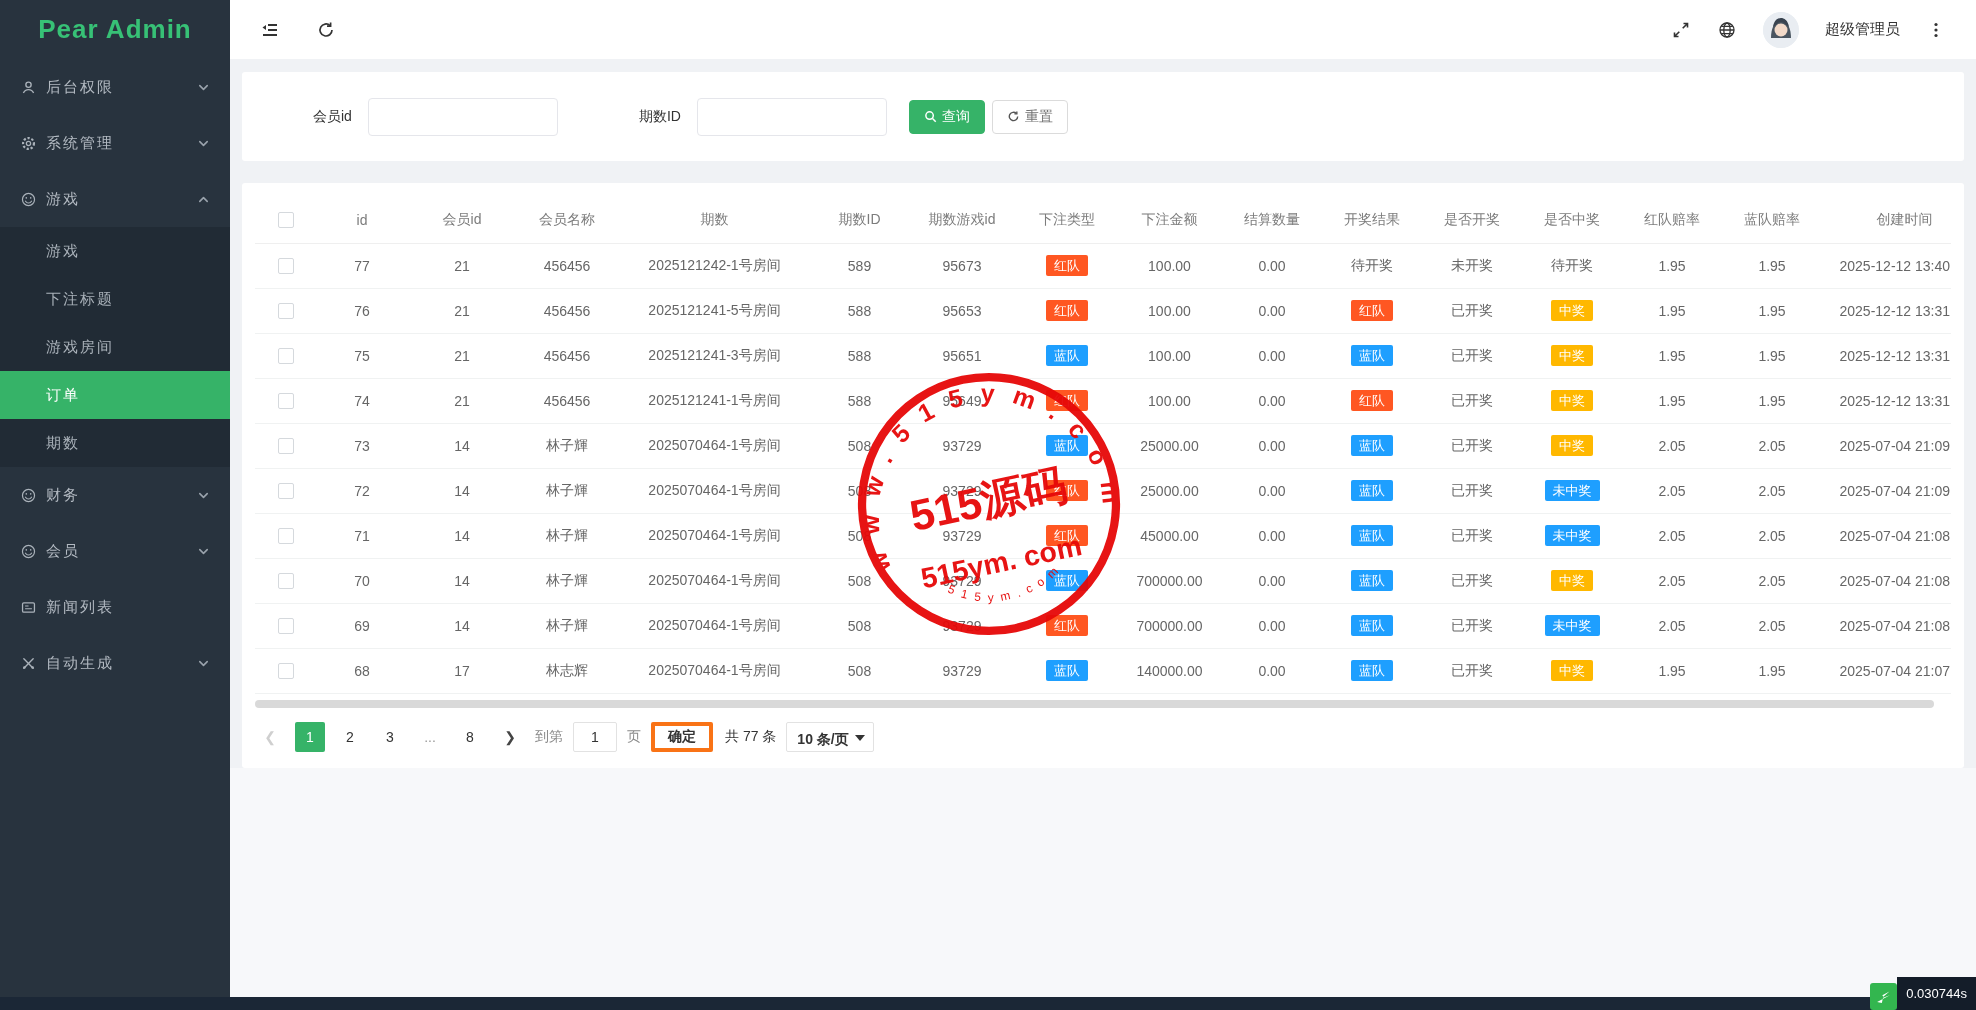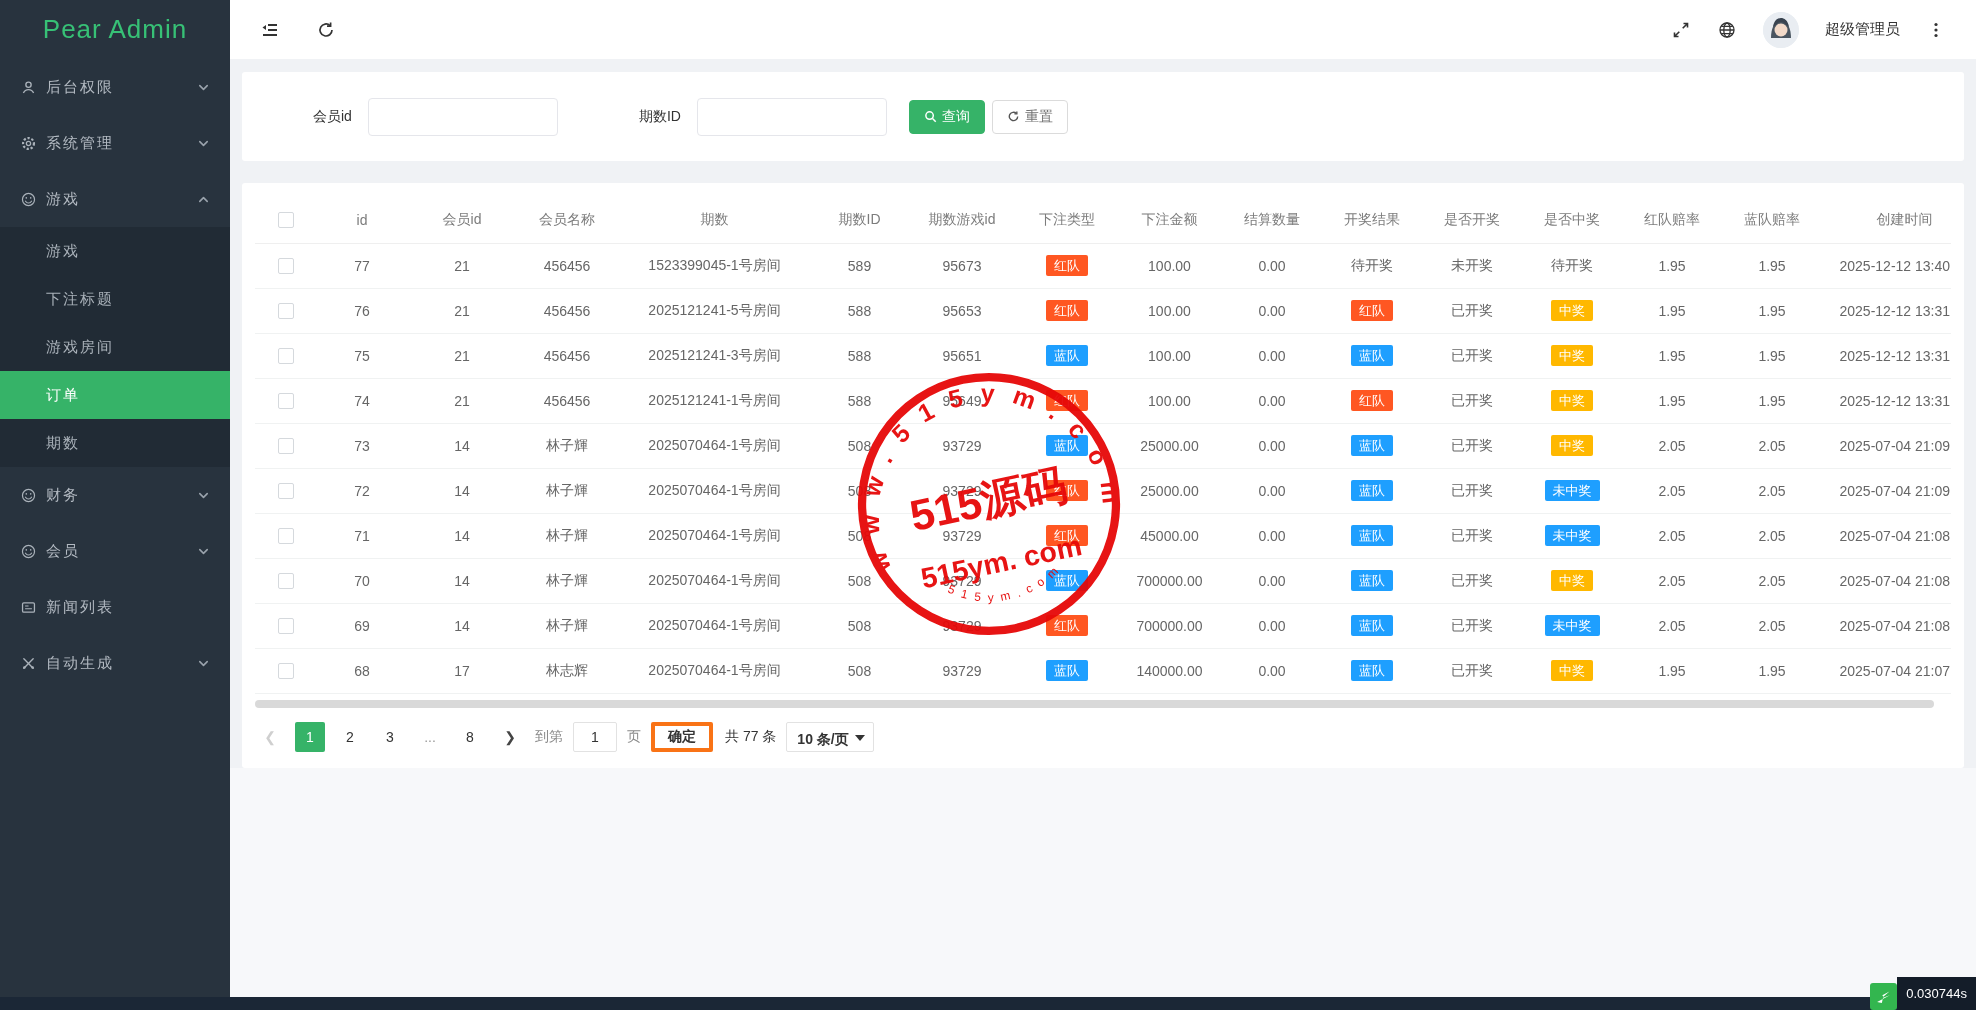--- a/index.html
+++ b/index.html
@@ -3,21 +3,21 @@
 <meta charset="utf-8">
 <style>
   * { margin:0; padding:0; box-sizing:border-box; }
   html,body { width:1976px; height:1010px; overflow:hidden;
     font-family:"Liberation Sans","DejaVu Sans",sans-serif; background:#f7f8fa; }
   body { position:relative; }
 
   
   .sidebar { position:absolute; left:0; top:0; bottom:0; width:230px; background:#28333e; z-index:10; }
   .logo { height:59px; display:flex; align-items:center; justify-content:center;
-    color:#37c176; font-size:26px; font-weight:normal; letter-spacing:1px; }
+    color:#37c176; font-size:26px; font-weight:bold; letter-spacing:1px; }
   .menu-item { height:56px; display:flex; align-items:center; padding-left:20px;
     color:#b3bac2; font-size:15px; letter-spacing:2px; cursor:pointer; }
   .mi-icon { width:17px; height:17px; margin-right:9px; display:inline-flex; color:#aab2ba; }
   .mi-icon svg { width:17px; height:17px; }
   .mi-chev { margin-left:auto; margin-right:20px; display:inline-flex; color:#9aa3ac; }
   .mi-chev svg { width:13px; height:13px; }
   .submenu { background:#212b35; }
   .submenu-item { height:48px; display:flex; align-items:center; padding-left:46px;
     color:#aab2ba; font-size:15px; letter-spacing:2px; cursor:pointer; }
   .submenu-item.active { background:#36b368; color:#ffffff; }
@@ -325,21 +325,21 @@
                 <th>蓝队赔率</th>
                 <th>创建时间</th>
               </tr>
             </thead>
           <tbody>
               <tr>
                 <td><span class="cb"></span></td>
                 <td>77</td>
                 <td>21</td>
                 <td>456456</td>
-                <td>1523399045-1号房间</td>
+                <td>2025121242-1号房间</td>
                 <td>589</td>
                 <td>95673</td>
                 <td><span class="badge b-red">红队</span></td>
                 <td>100.00</td>
                 <td>0.00</td>
                 <td>待开奖</td>
                 <td>未开奖</td>
                 <td>待开奖</td>
                 <td>1.95</td>
                 <td>1.95</td>

